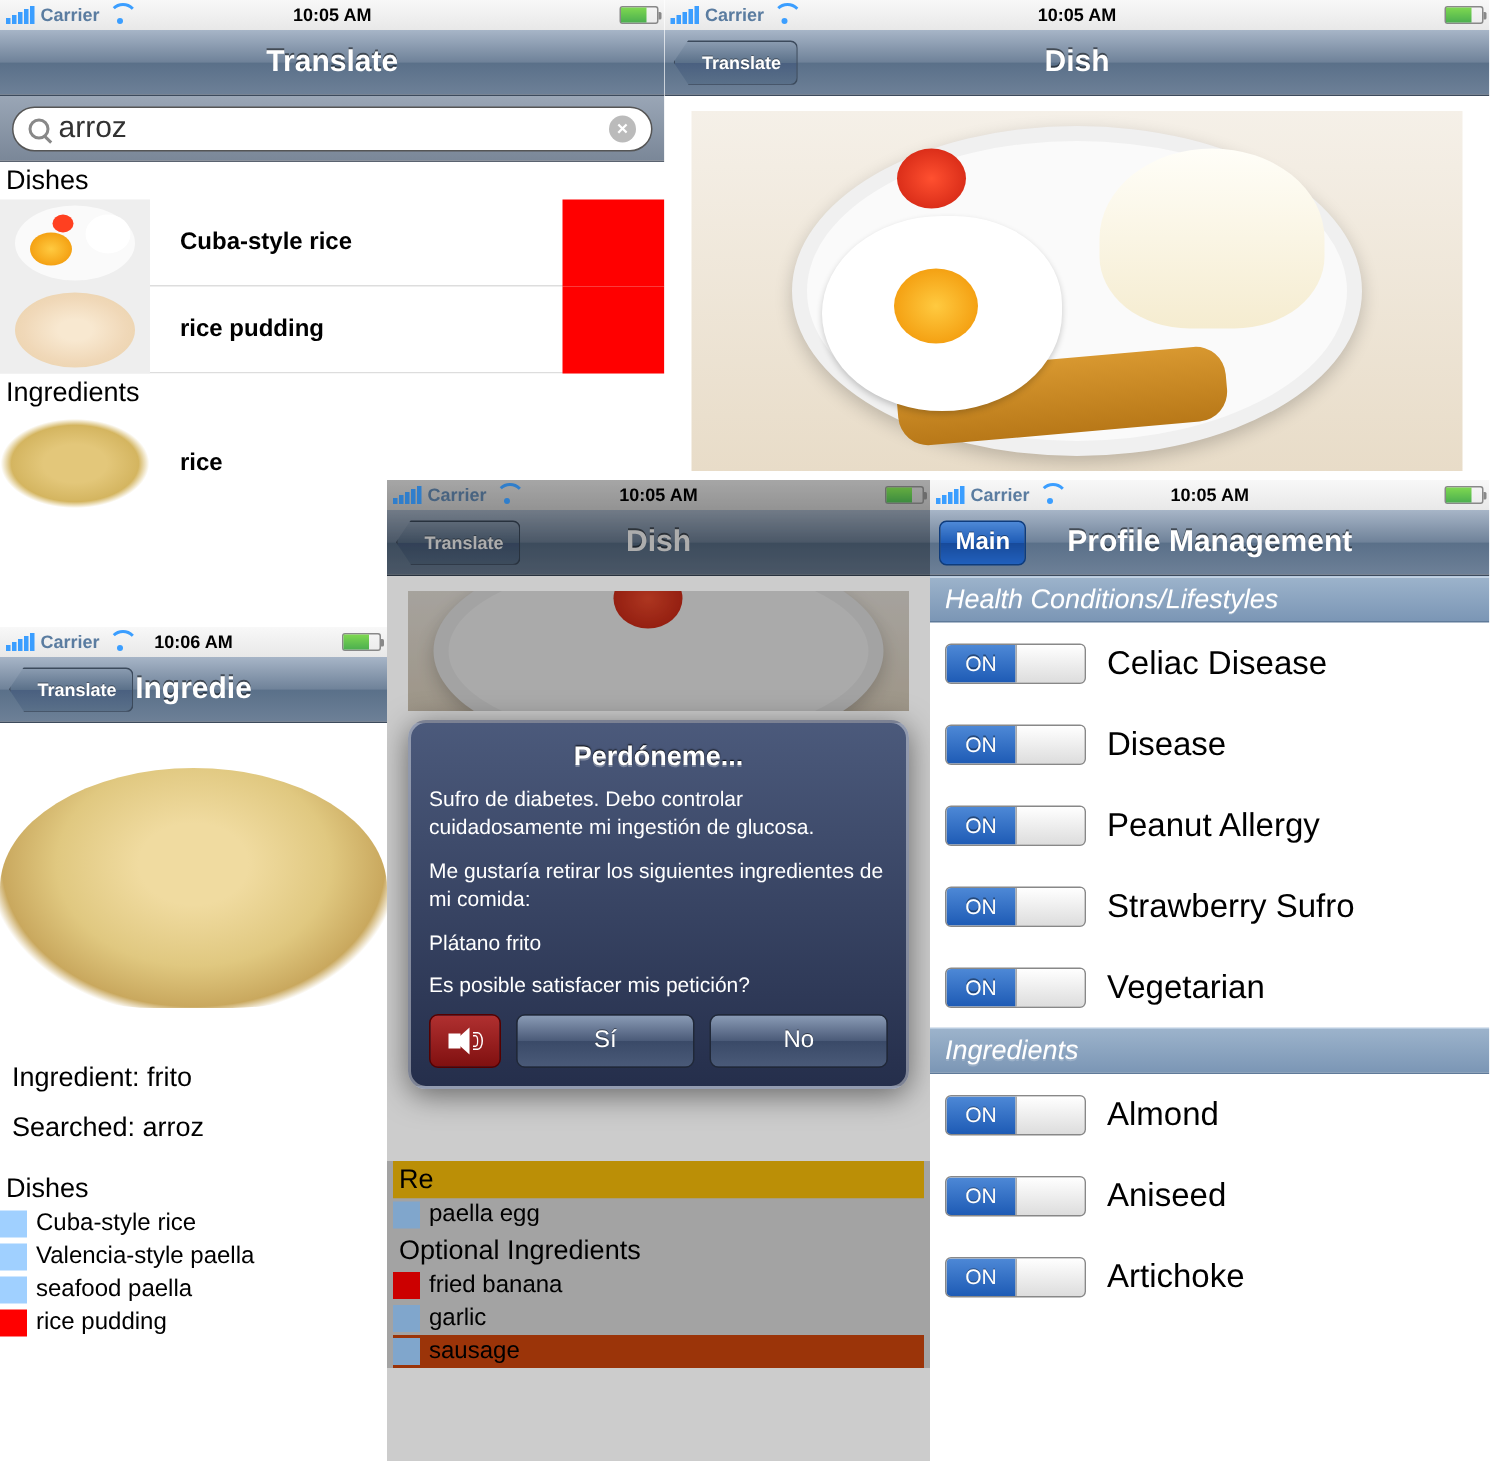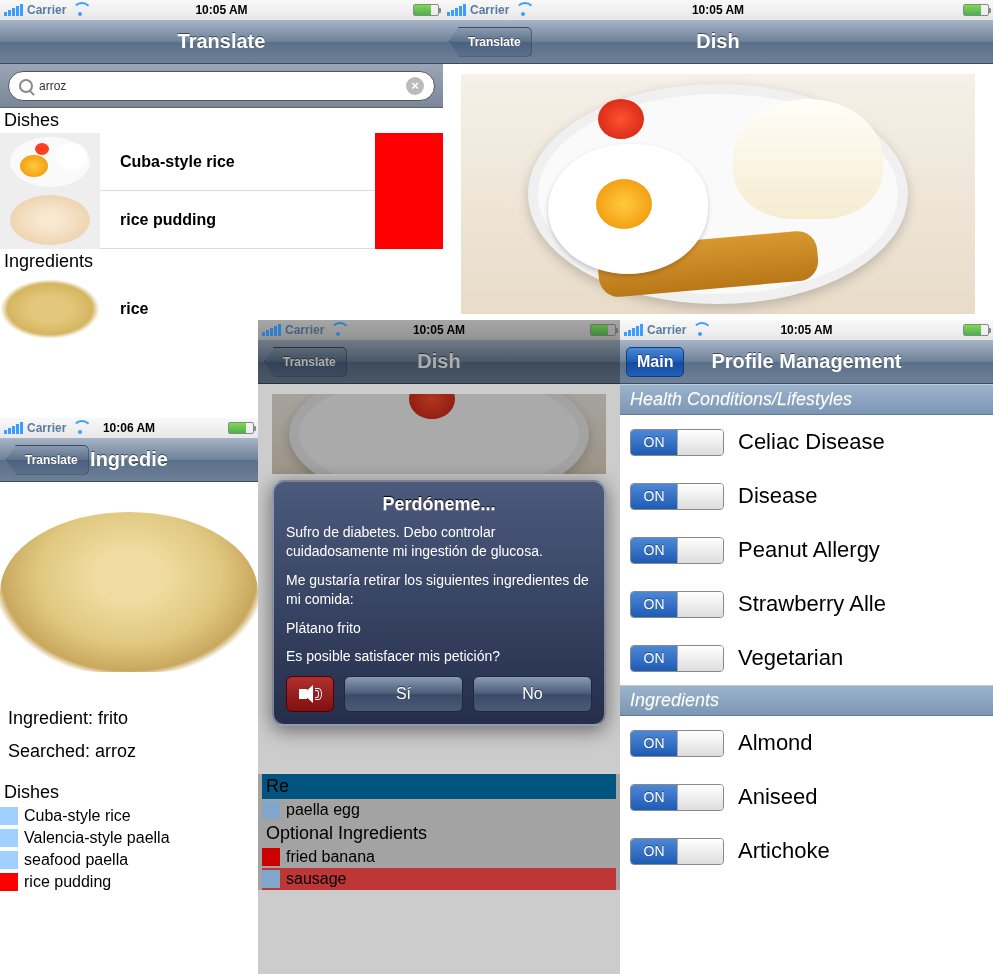--- a/index.html
+++ b/index.html
@@ -25,21 +25,21 @@
 .nav-bar { height: 44px; background: linear-gradient(#a7b5c7,#6f8299 50%,#5a7089 51%,#6d8097); display: flex; align-items: center; justify-content: center; position: relative; border-bottom: 1px solid #3c4a5c; }
 .nav-title { color: #fff; font-size: 20px; font-weight: bold; text-shadow: 0 -1px 0 rgba(0,0,0,.5); }
 .nav-back { position: absolute; left: 6px; height: 30px; padding: 0 10px 0 18px; background: linear-gradient(#8a9bb0,#5a7089 50%,#4a6080 51%,#5a7089); color:#fff; border-radius: 5px; font-size: 12px; font-weight: bold; display: flex; align-items: center; border: 1px solid #3c4a5c; text-shadow: 0 -1px 0 rgba(0,0,0,.4); clip-path: polygon(10px 0, 100% 0, 100% 100%, 10px 100%, 0 50%); cursor: pointer; }
 .nav-btn { position: absolute; left: 6px; height: 30px; padding: 0 10px; background: linear-gradient(#4d88d6,#1e5bb5 50%,#174a9a 51%,#2160bc); color:#fff; border-radius: 5px; font-size: 16px; font-weight: bold; display:flex; align-items:center; border:1px solid #0f3c7c; text-shadow:0 -1px 0 rgba(0,0,0,.4); cursor:pointer; }
 
 
 .search-bar { height: 44px; background: linear-gradient(#9aa6b6,#7a8798); display: flex; align-items: center; padding: 0 8px; border-bottom:1px solid #5a6370; }
 .search-field { flex: 1; height: 30px; background: #fff; border-radius: 15px; display: flex; align-items: center; padding: 0 10px; border: 1px solid #555; }
 .search-icon { width: 14px; height: 14px; border: 2px solid #888; border-radius: 50%; position: relative; margin-right: 6px; }
 .search-icon::after { content:""; position:absolute; width:2px; height:6px; background:#888; bottom:-5px; right:-2px; transform:rotate(-45deg); }
-.search-input { flex:1; border:none; outline:none; font-size:12px; color:#333; background:transparent; }
+.search-input { flex:1; border:none; outline:none; font-size:20px; color:#333; background:transparent; }
 .clear-btn { width: 18px; height: 18px; background: #bbb; border-radius: 50%; color: #fff; display: flex; align-items: center; justify-content: center; font-size: 13px; font-weight:bold; cursor:pointer; }
 
 
 .section-header { font-size: 18px; padding: 2px 4px; color: #000; background: #fff; }
 .dish-row { display: flex; align-items: center; height: 58px; border-bottom: 1px solid #ddd; }
 .dish-thumb { width: 100px; height: 58px; background: #eee; display:flex; align-items:center; justify-content:center; overflow:hidden; }
 .dish-label { flex:1; padding-left: 20px; font-size: 16px; font-weight: bold; }
 .red-box { width: 68px; height: 58px; background: #ff0000; }
 .ing-row { display: flex; align-items: center; height: 70px; }
 .ing-thumb { width: 100px; height: 60px; background: radial-gradient(ellipse, #e3c77a 30%, #d4b560 60%, transparent 70%); }
@@ -246,34 +246,38 @@
   </div>
   <div style="padding:10px 14px;filter:brightness(.85);">
     <div class="dish-img" style="height:80px;">
       <div class="plate" style="width:300px;height:140px;">
         <div class="tomato" style="left:110px;"></div>
       </div>
     </div>
   </div>
   <div style="height:290px;"></div>
   <div style="background:#ccc;padding:0 4px;">
-    <div class="section-header" style="background:#0369a1;">Re</div>
+    <div class="section-header" style="background:#eab308;">Re</div>
     <div id="s4-req">
         <div class="small-ing-row" style="background: rgb(204, 204, 204);">
           <span class="small-ing-box" style="background:#a0d0ff"></span>
           <span>paella egg</span>
         </div>
       </div>
     <div class="section-header" style="background:#ccc;">Optional Ingredients</div>
     <div id="s4-opt">
         <div class="small-ing-row" style="background: rgb(204, 204, 204);">
           <span class="small-ing-box" style="background:#ff0000"></span>
           <span>fried banana</span>
         </div>
-        <div class="small-ing-row" style="background: #ef4444; align-items: flex-end;">
+        <div class="small-ing-row" style="background: rgb(204, 204, 204);">
+          <span class="small-ing-box" style="background:#a0d0ff"></span>
+          <span>garlic</span>
+        </div>
+        <div class="small-ing-row" style="background: #c2410c; align-items: flex-end;">
           <span class="small-ing-box" style="background:#a0d0ff"></span>
           <span>sausage</span>
         </div>
       </div>
   </div>
   <div class="dim"></div>
   <div class="alert">
     <div class="alert-title">Perdóneme...</div>
     <div class="alert-body">
       <p>Sufro de diabetes. Debo controlar cuidadosamente mi ingestión de glucosa.</p>
@@ -337,21 +341,21 @@
           <div class="toggle-on">ON</div>
           <div class="toggle-knob"></div>
         </div>
         <span class="toggle-label">Peanut Allergy</span>
       </div>
       <div class="toggle-row">
         <div class="toggle">
           <div class="toggle-on">ON</div>
           <div class="toggle-knob"></div>
         </div>
-        <span class="toggle-label">Strawberry Alle</span>
+        <span class="toggle-label">Strawberry Sufro</span>
       </div>
       <div class="toggle-row">
         <div class="toggle">
           <div class="toggle-on">ON</div>
           <div class="toggle-knob"></div>
         </div>
         <span class="toggle-label">Vegetarian</span>
       </div>
     </div>
   <div class="sec-header">Ingredients</div>

